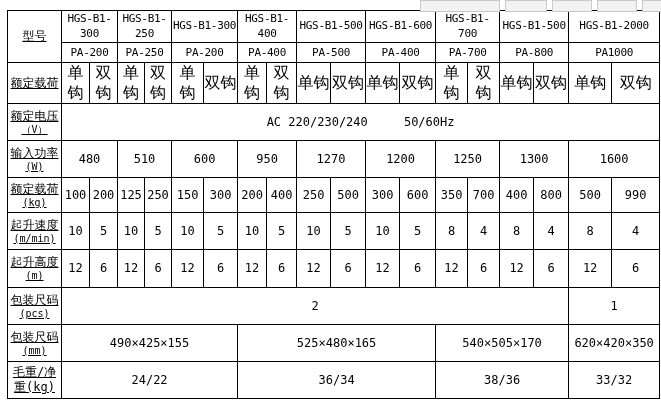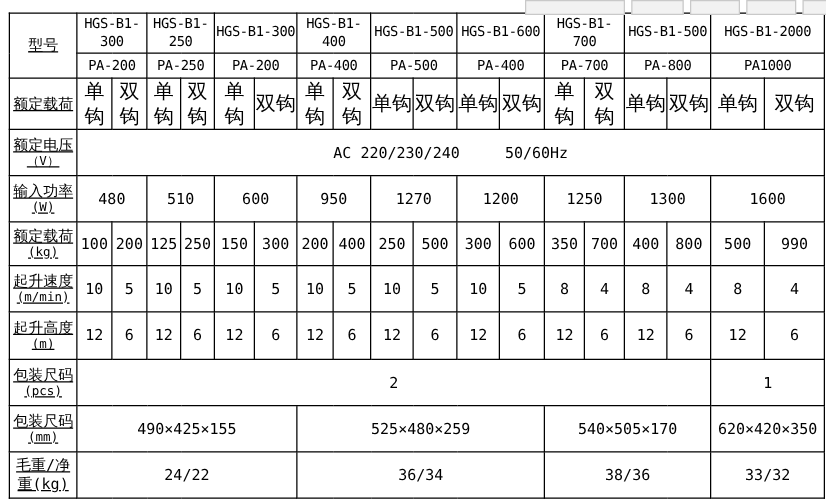--- a/index.html
+++ b/index.html
@@ -224,21 +224,21 @@
   <td class="num" colspan="16">2</td>
   <td class="num" colspan="2">1</td>
 </tr>
 
 <tr class="r10">
   <td class="lbl">
     <div>包装尺码</div>
     <div class="unit">(mm)</div>
   </td>
   <td class="num" colspan="6">490×425×155</td>
-  <td class="num" colspan="6">525×480×259</td>
+  <td class="num" colspan="6">525×480×165</td>
   <td class="num" colspan="4">540×505×170</td>
   <td class="num" colspan="2">620×420×350</td>
 </tr>
 
 <tr class="r11">
   <td class="lbl">
     <div>毛重/净重(kg)</div>
   </td>
   <td class="num" colspan="6">24/22</td>
   <td class="num" colspan="6">36/34</td>

